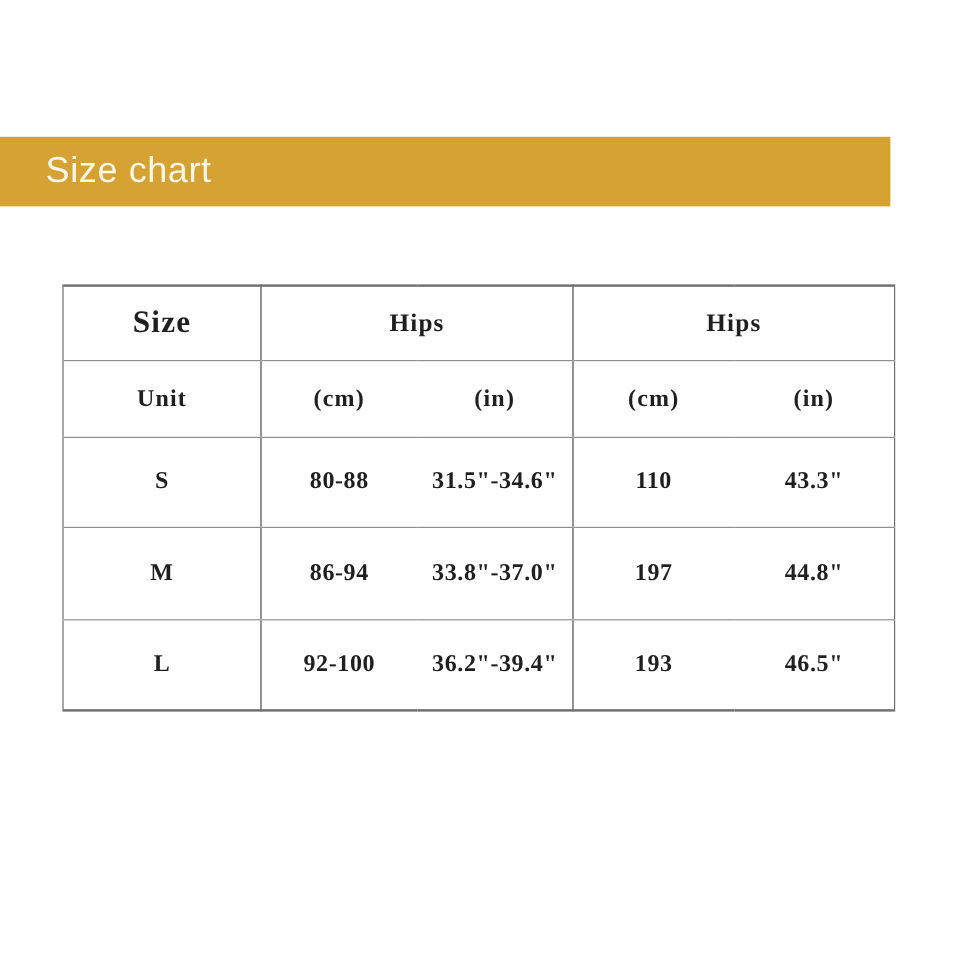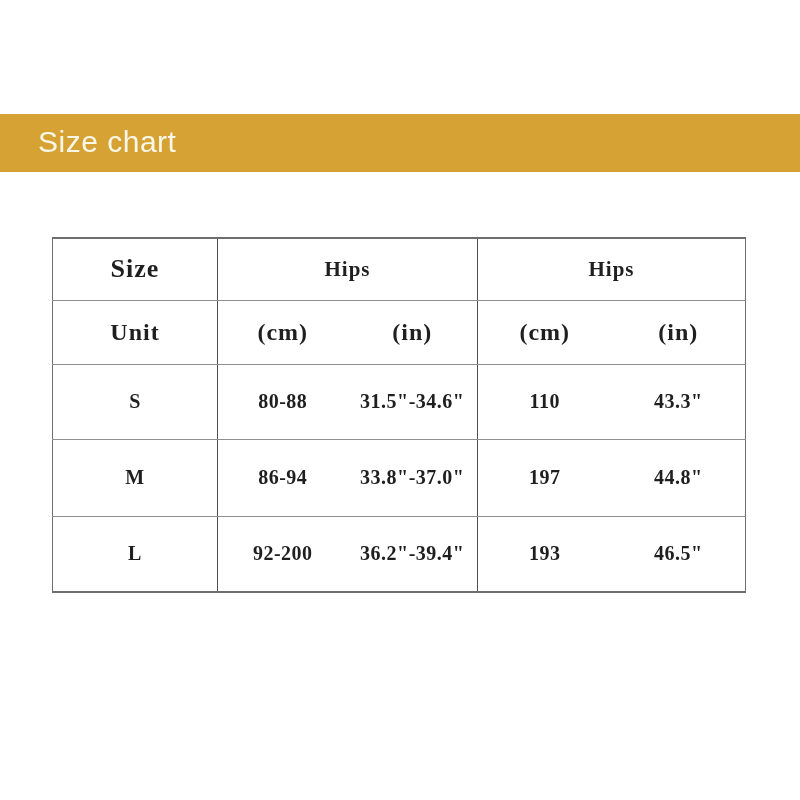--- a/index.html
+++ b/index.html
@@ -14,21 +14,21 @@
     background: #ffffff;
     overflow: hidden;
     font-family: "Liberation Serif", "DejaVu Serif", serif;
   }
 
   
   .banner {
     position: absolute;
     left: 0;
     top: 114px;
-    width: 800px;
+    width: 742px;
     height: 58px;
     background: #d5a233;
   }
   .banner-title {
     position: absolute;
     left: 38px;
     top: 50%;
     transform: translateY(-52%);
     font-family: "Liberation Sans", "DejaVu Sans", sans-serif;
     font-size: 30px;
@@ -80,21 +80,21 @@
     font-size: 26px;
     font-weight: 700;
     letter-spacing: 1px;
   }
   .h-group {
     font-size: 21px;
     font-weight: 700;
     letter-spacing: 1px;
   }
   .unit-cell {
-    font-size: 24px;
+    font-size: 20px;
     letter-spacing: 1px;
   }
   .data-cell {
     font-size: 20px;
     letter-spacing: 0.5px;
   }
 </style>
 </head>
 <body>
 
@@ -134,21 +134,21 @@
       </tr>
       <tr class="rm">
         <td class="data-cell">M</td>
         <td class="data-cell gs">86-94</td>
         <td class="data-cell">33.8"-37.0"</td>
         <td class="data-cell gs">197</td>
         <td class="data-cell">44.8"</td>
       </tr>
       <tr class="rl">
         <td class="data-cell">L</td>
-        <td class="data-cell gs">92-200</td>
+        <td class="data-cell gs">92-100</td>
         <td class="data-cell">36.2"-39.4"</td>
         <td class="data-cell gs">193</td>
         <td class="data-cell">46.5"</td>
       </tr>
     </tbody>
   </table>
 
 </div>
 
 </body></html>

